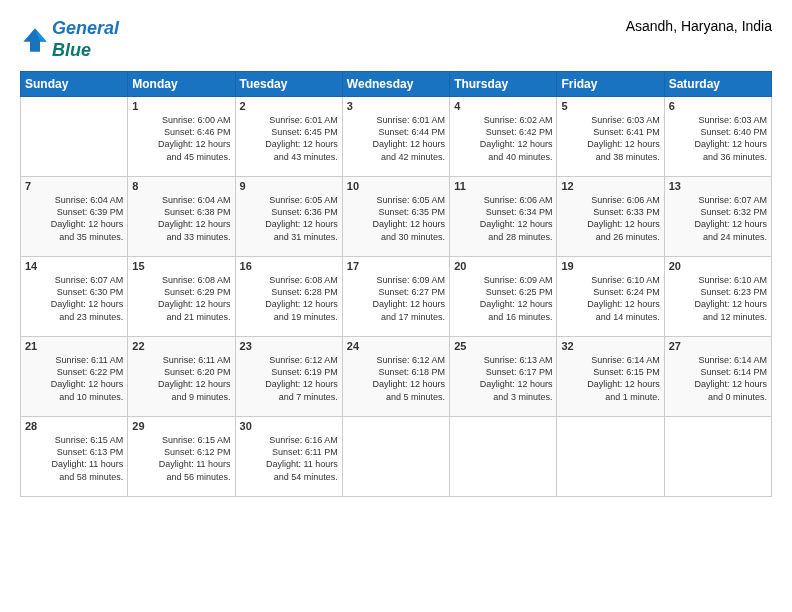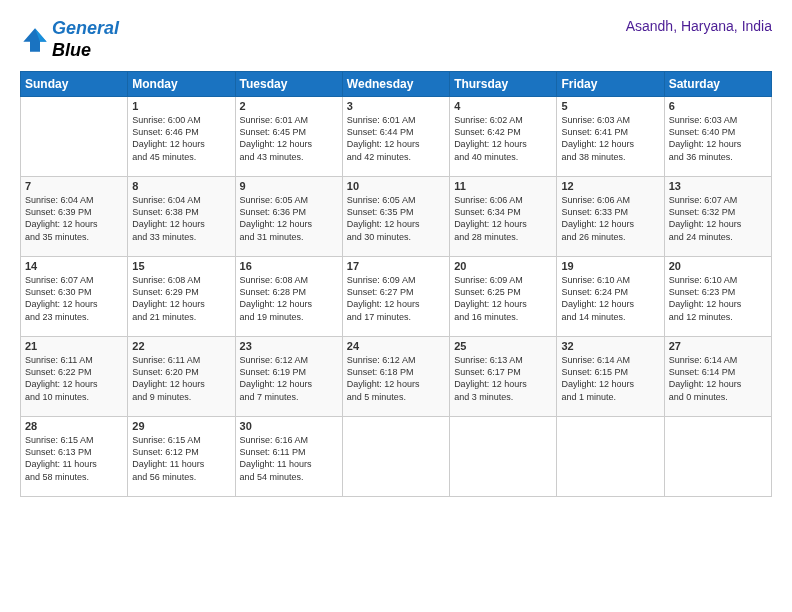--- a/index.html
+++ b/index.html
@@ -46,21 +46,21 @@
       text-align: right;
     }
     .month-title {
       font-size: 32px;
       font-weight: bold;
       color: #333;
       line-height: 1.1;
     }
     .location {
       font-size: 14px;
-      color: #4c1d95;
+      color: #000000;
     }
     table {
       width: 100%;
       border-collapse: collapse;
       table-layout: fixed;
       padding-left: 48px;
     }
     thead tr th {
       background: #1a73c1;
       color: #fff;
@@ -81,20 +81,21 @@
     .day-num {
       font-size: 11px;
       font-weight: bold;
       display: block;
       margin-bottom: 2px;
     }
     .day-info {
       font-size: 9px;
       line-height: 1.35;
       color: #333;
+      text-align: right;
     }
     tbody tr:nth-child(even) td {
       background: #f9f9f9;
     }
     tbody tr td.empty {
       background: #fff;
     }
   </style>
 </head>
 <body>
@@ -102,21 +103,21 @@
 <div class="page">
   <div class="header">
     <div class="logo">
       <svg class="logo-icon" viewBox="0 0 36 36" width="36" height="36">
         <rect x="0" y="0" width="36" height="36" fill="none"></rect>
         <polygon points="18,4 32,20 24,20 24,32 12,32 12,20 4,20" fill="#1a73c1"></polygon>
         <polygon points="18,4 32,20 24,20" fill="#1a9be6" opacity="0.7"></polygon>
       </svg>
       <div class="logo-text">
         <div><span>General</span></div>
-        <div><span style="color:#000000">Blue</span></div>
+        <div><span style="color:#0f766e">Blue</span></div>
       </div>
     </div>
     <div class="title-block">
       <div class="location">Asandh, Haryana, India</div>
     </div>
   </div>
 
   <table>
     <thead>
       <tr>

